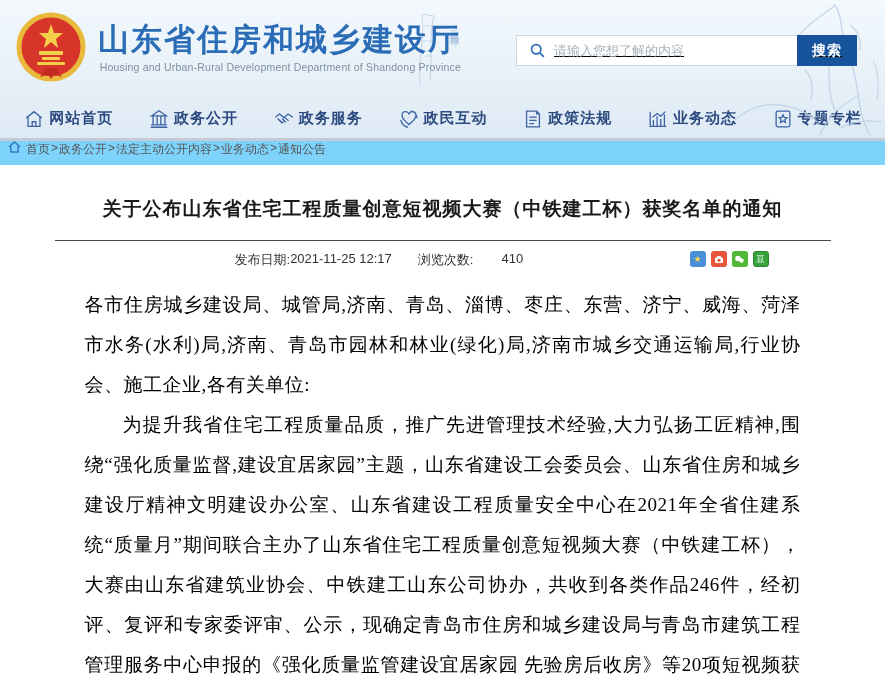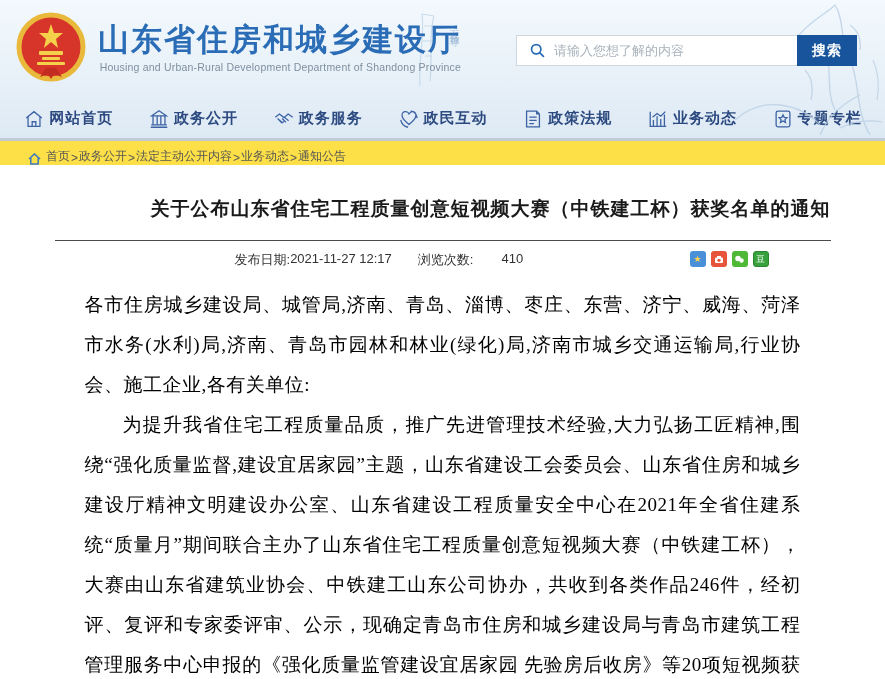--- a/index.html
+++ b/index.html
@@ -15,46 +15,46 @@
   .art-mid { left:400px; top:6px; opacity:.7; }
   .watermark-text { position:absolute; left:447px; top:22px; writing-mode:vertical-rl;
     font-size:10px; color:#a9c2da; letter-spacing:2px; font-family:"Liberation Serif",serif; }
 
   .banner-top { position:relative; height:96px; display:flex; align-items:center; }
   .logo-link { display:flex; align-items:center; margin-left:14px; cursor:pointer; }
   .brand { margin-left:10px;text-align:right; }
   .brand-title { font-size:31px; font-weight:700; color:#2a6cb5; letter-spacing:2px; line-height:34px; }
   .brand-sub { font-size:10.5px; color:#7e8fa0; margin-top:4px; letter-spacing:.2px; }
 
-  .searchbar { position:absolute; right:28px; top:35px; display:flex; height:31px; }
+  .searchbar { position:absolute; right:28px; top:35px; display:flex; height:31px;text-decoration:underline; }
   .search-box { display:flex; align-items:center; width:281px; background:#fff;
     border:1px solid #cfd6dd; border-right:none; }
   .search-box .mag { margin:0 8px 0 12px; }
   .search-box input { border:none; outline:none; flex:1; font-size:13px; color:#333; height:100%; background:transparent; }
   .search-box input::placeholder { color:#a9b2bb; }
   .search-btn { width:60px; background:#17549c; color:#fff; font-size:14px; font-weight:700;
     border:none; cursor:pointer; letter-spacing:1px; }
 
   
   .nav { display:flex; align-items:center; height:45px; padding:0 6px; }
   .nav-item { display:flex; align-items:center; gap:4px; cursor:pointer;
     flex:1; justify-content:center; color:#2c4a80; }
   .nav-item .nav-label { font-size:15px; font-weight:700; color:#2c4a80; letter-spacing:1px; }
   .nav-ico { width:22px; height:22px; stroke:#3c62a4; fill:none; stroke-width:1.4; }
 
   
-  .crumbbar { height:24px; background:#fde047; display:flex; align-items:flex-end;
-    padding-left:28px; font-size:12px; color:#555; }
+  .crumbbar { height:24px; background:#7dd3fc; display:flex; align-items:flex-start;
+    padding-left:8px; font-size:12px; color:#555; }
   .crumbbar .crumb-home { margin-right:5px; }
   .crumb-link { color:#555; cursor:pointer; }
   .crumb-sep { color:#555; margin:0 1px; }
 
   
   .content { width:776px; margin:0 auto; }
-  .article-title { text-align:right; font-size:19px; font-weight:700; color:#1a1a1a;
+  .article-title { text-align:center; font-size:19px; font-weight:700; color:#1a1a1a;
     margin-top:31px; letter-spacing:1px; }
   .title-rule { border:none; border-top:1px solid #4a4a4a; margin-top:18px; }
 
   .meta-row { display:flex; margin-top:10px; font-size:13px; color:#333; }
   .meta-views-label { margin-left:26px; }
   .meta-views { margin-left:28px; }
   .share-group { margin-left:auto; margin-right:62px; display:flex; gap:5px; }
   .share-ic { width:16px; height:16px; border-radius:3px; display:flex; align-items:center;
     justify-content:center; cursor:pointer; font-size:9px; color:#fff; line-height:1; }
   .share-fav { background:#4a90d9; }
@@ -172,21 +172,21 @@
   <span class="crumb-sep">&gt;</span>
   <span class="crumb-link">通知公告</span>
 </div>
 
 <div class="content">
   <h1 class="article-title">关于公布山东省住宅工程质量创意短视频大赛（中铁建工杯）获奖名单的通知</h1>
   <hr class="title-rule">
 
   <div class="meta-row">
     <span class="meta-date-label" style="margin-left:180px;">发布日期:</span>
-    <span class="meta-date-value">2021-11-27 12:17</span>
+    <span class="meta-date-value">2021-11-25 12:17</span>
     <span class="meta-views-label">浏览次数:</span>
     <span class="meta-views">410</span>
     <span class="share-group">
       <span class="share-ic share-fav" style="color:#ffd34d;">★</span>
       <span class="share-ic share-weibo">
         <svg width="10" height="9" viewBox="0 0 10 9">
           <rect x="1" y="2.5" width="8" height="5.5" rx="1" fill="#fff"></rect>
             <rect x="3" y="1" width="4" height="2" fill="#fff"></rect>
             <circle cx="5" cy="5.3" r="1.6" fill="#e6543b"></circle>
         </svg>

